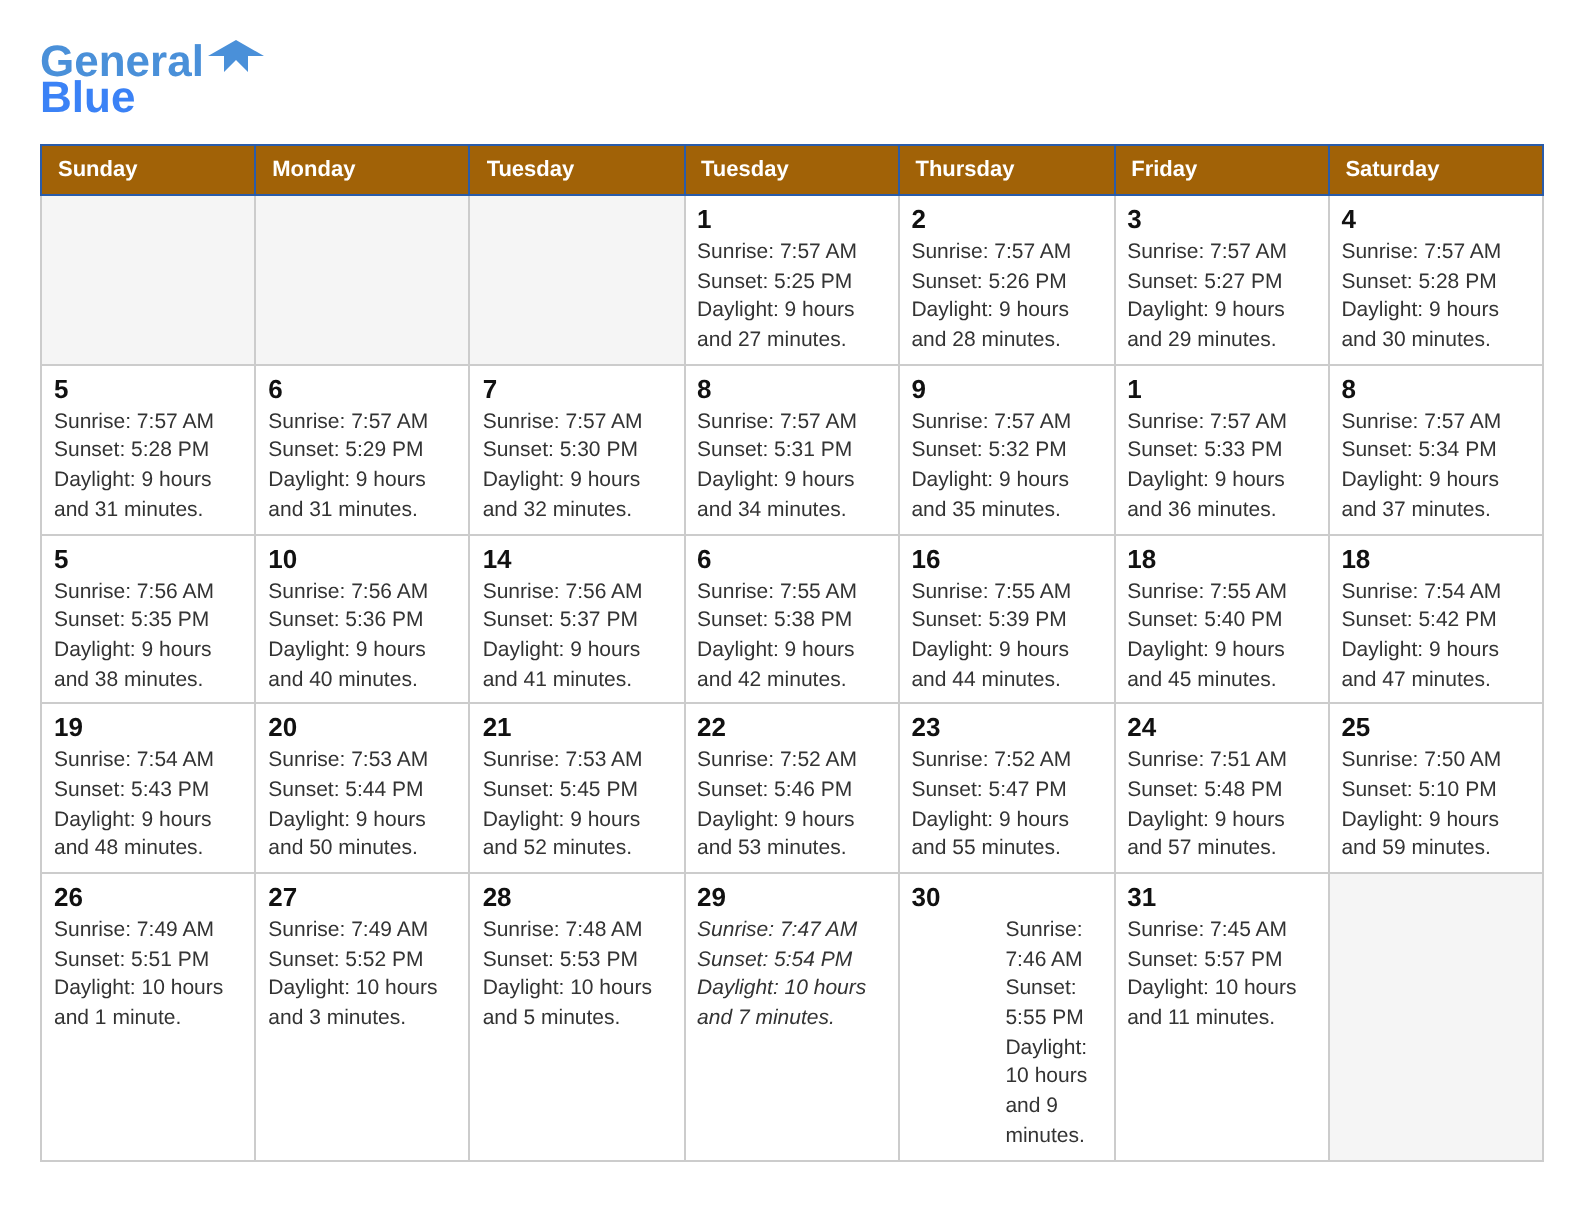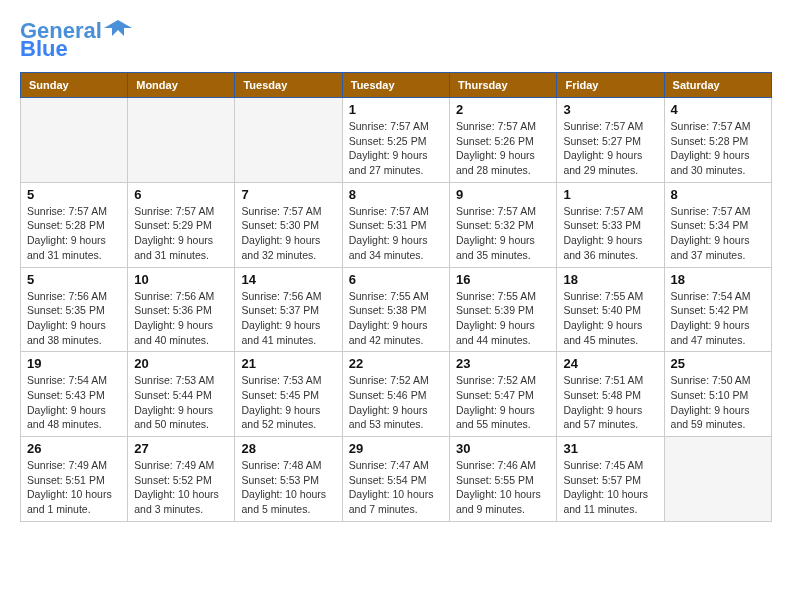--- a/index.html
+++ b/index.html
@@ -320,28 +320,28 @@
         </td>
         <td>
           <div class="day-num">28</div>
           <div class="day-info" style="white-space: pre-line;">Sunrise: 7:48 AM
 Sunset: 5:53 PM
 Daylight: 10 hours
 and 5 minutes.</div>
         </td>
         <td>
           <div class="day-num">29</div>
-          <div class="day-info" style="white-space: pre-line;">Sunrise: 7:47 AM
+          <div class="day-info" style="white-space: pre-line; font-style: italic;">Sunrise: 7:47 AM
 Sunset: 5:54 PM
 Daylight: 10 hours
 and 7 minutes.</div>
         </td>
         <td>
           <div class="day-num">30</div>
-          <div class="day-info" style="white-space: pre-line;">Sunrise: 7:46 AM
+          <div class="day-info" style="white-space: pre-line; margin-left: 47px;">Sunrise: 7:46 AM
 Sunset: 5:55 PM
 Daylight: 10 hours
 and 9 minutes.</div>
         </td>
         <td>
           <div class="day-num">31</div>
           <div class="day-info" style="white-space: pre-line;">Sunrise: 7:45 AM
 Sunset: 5:57 PM
 Daylight: 10 hours
 and 11 minutes.</div>

